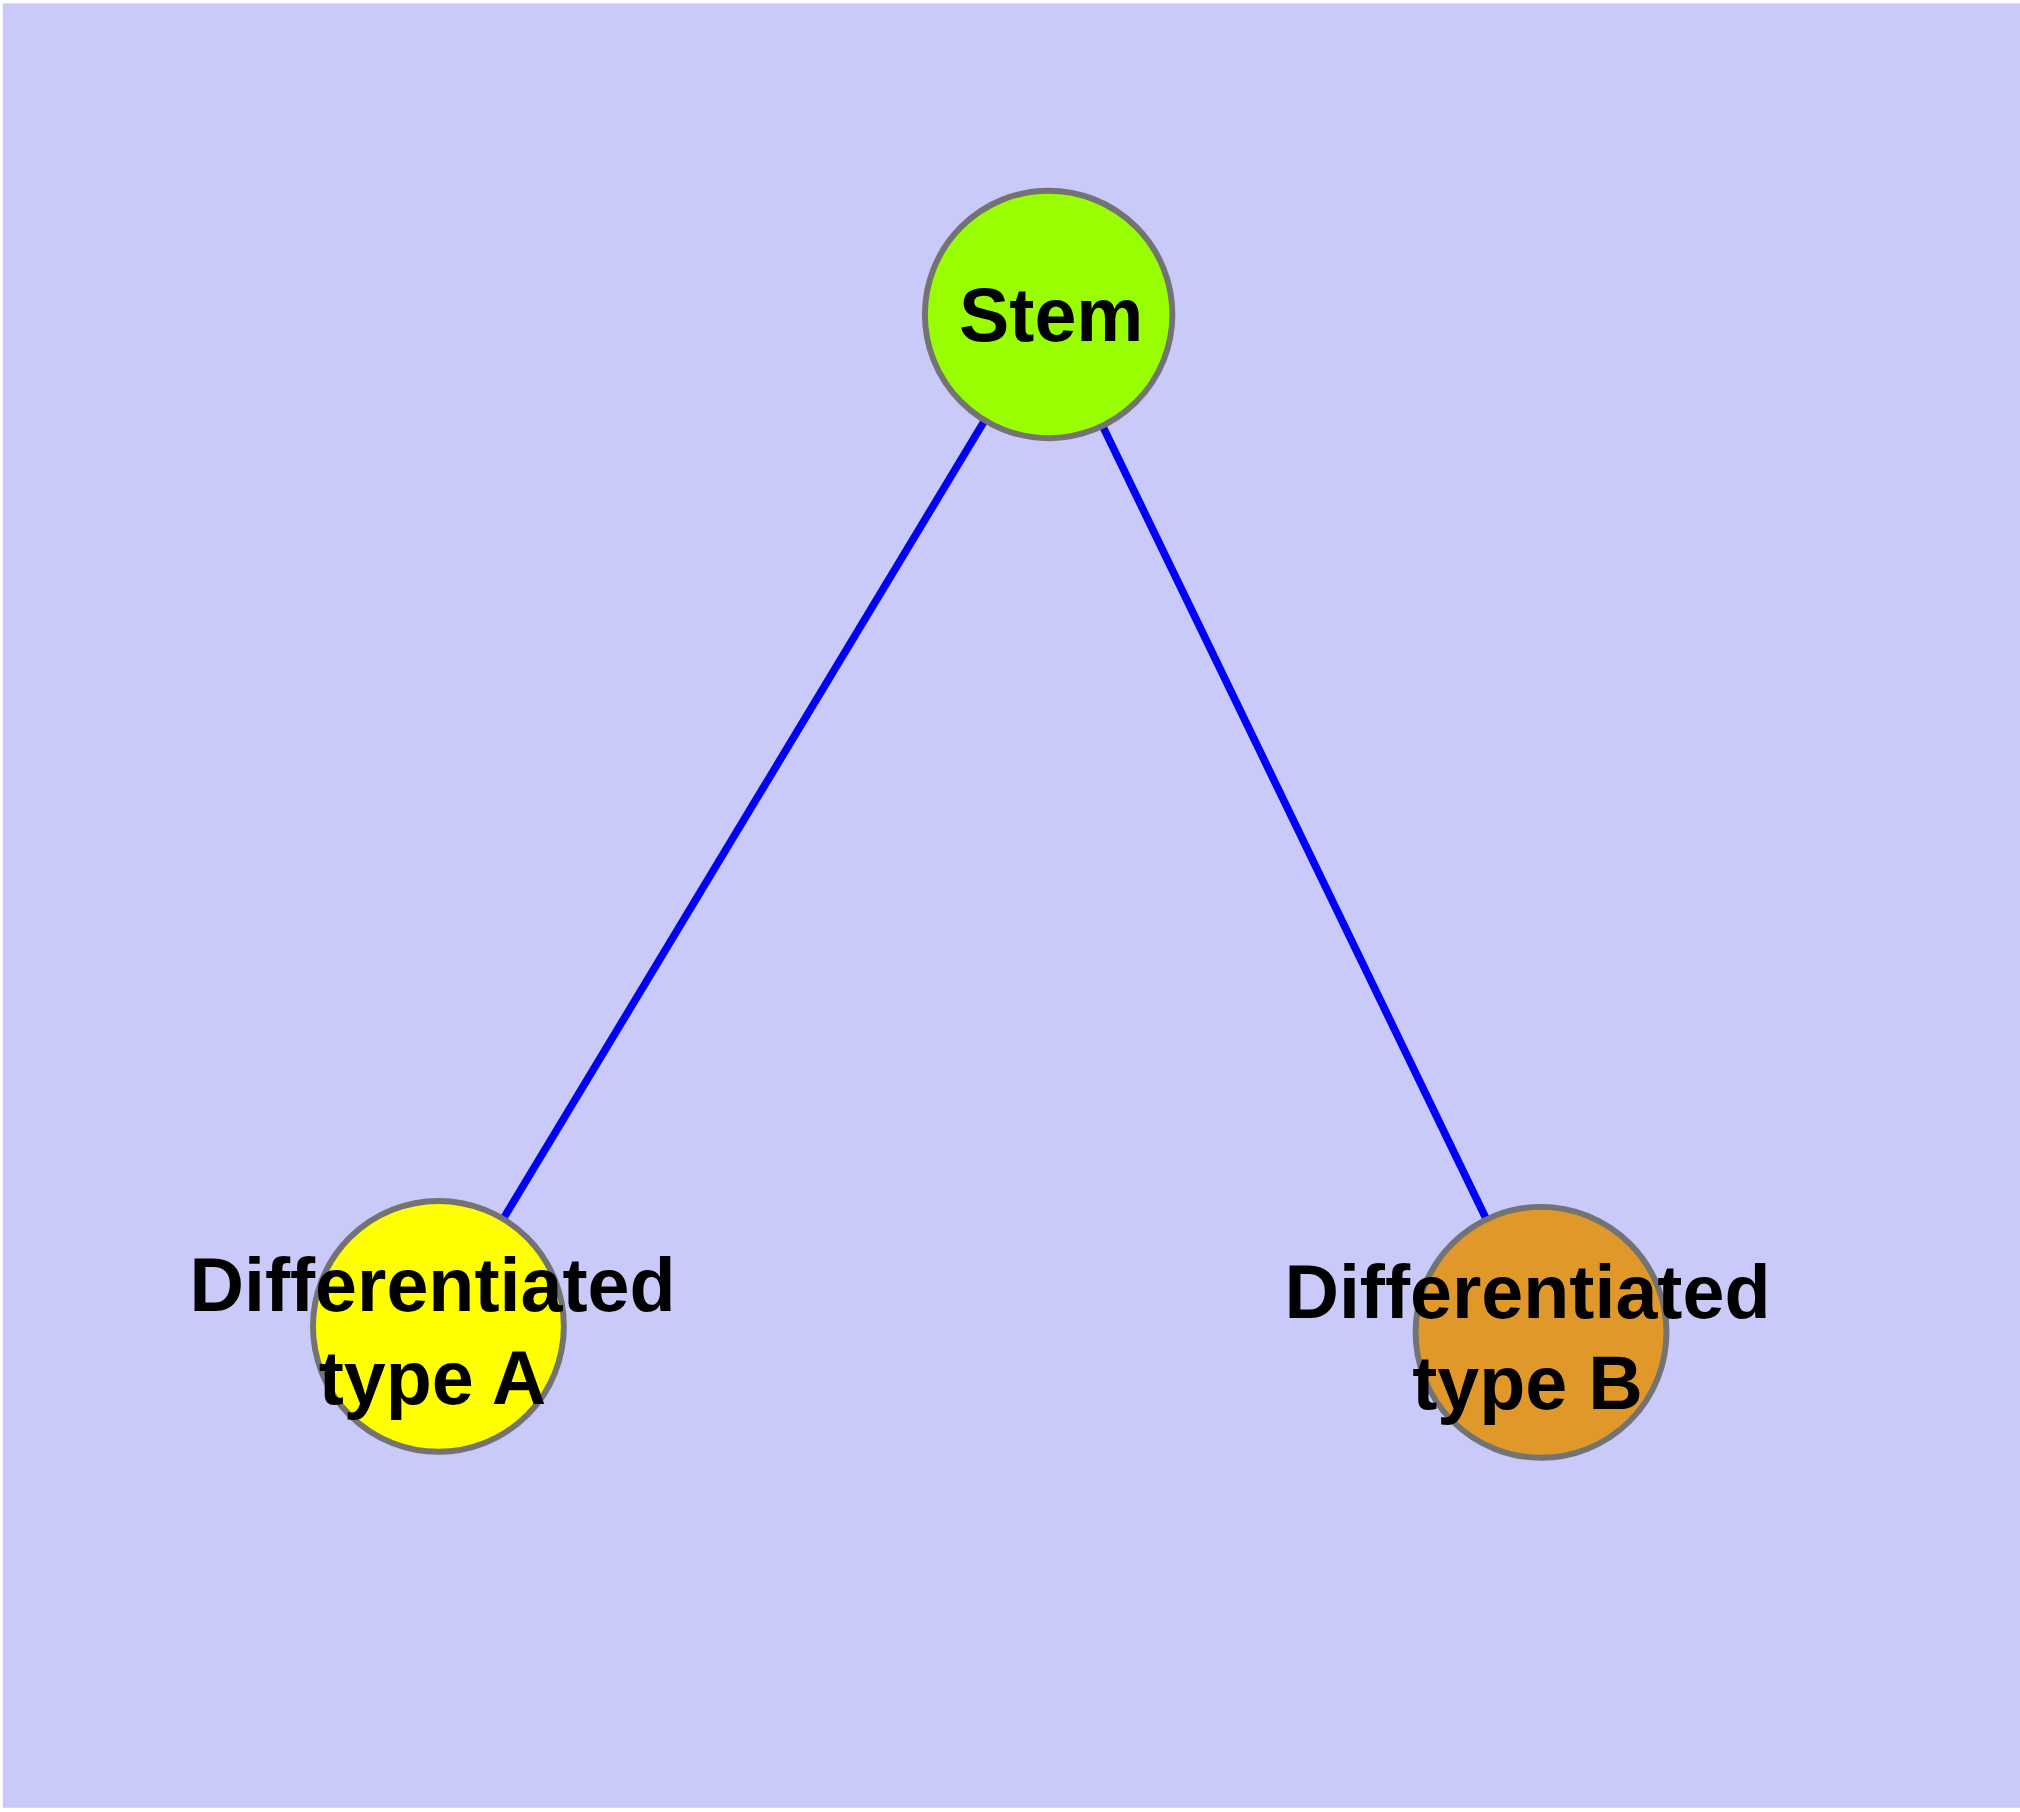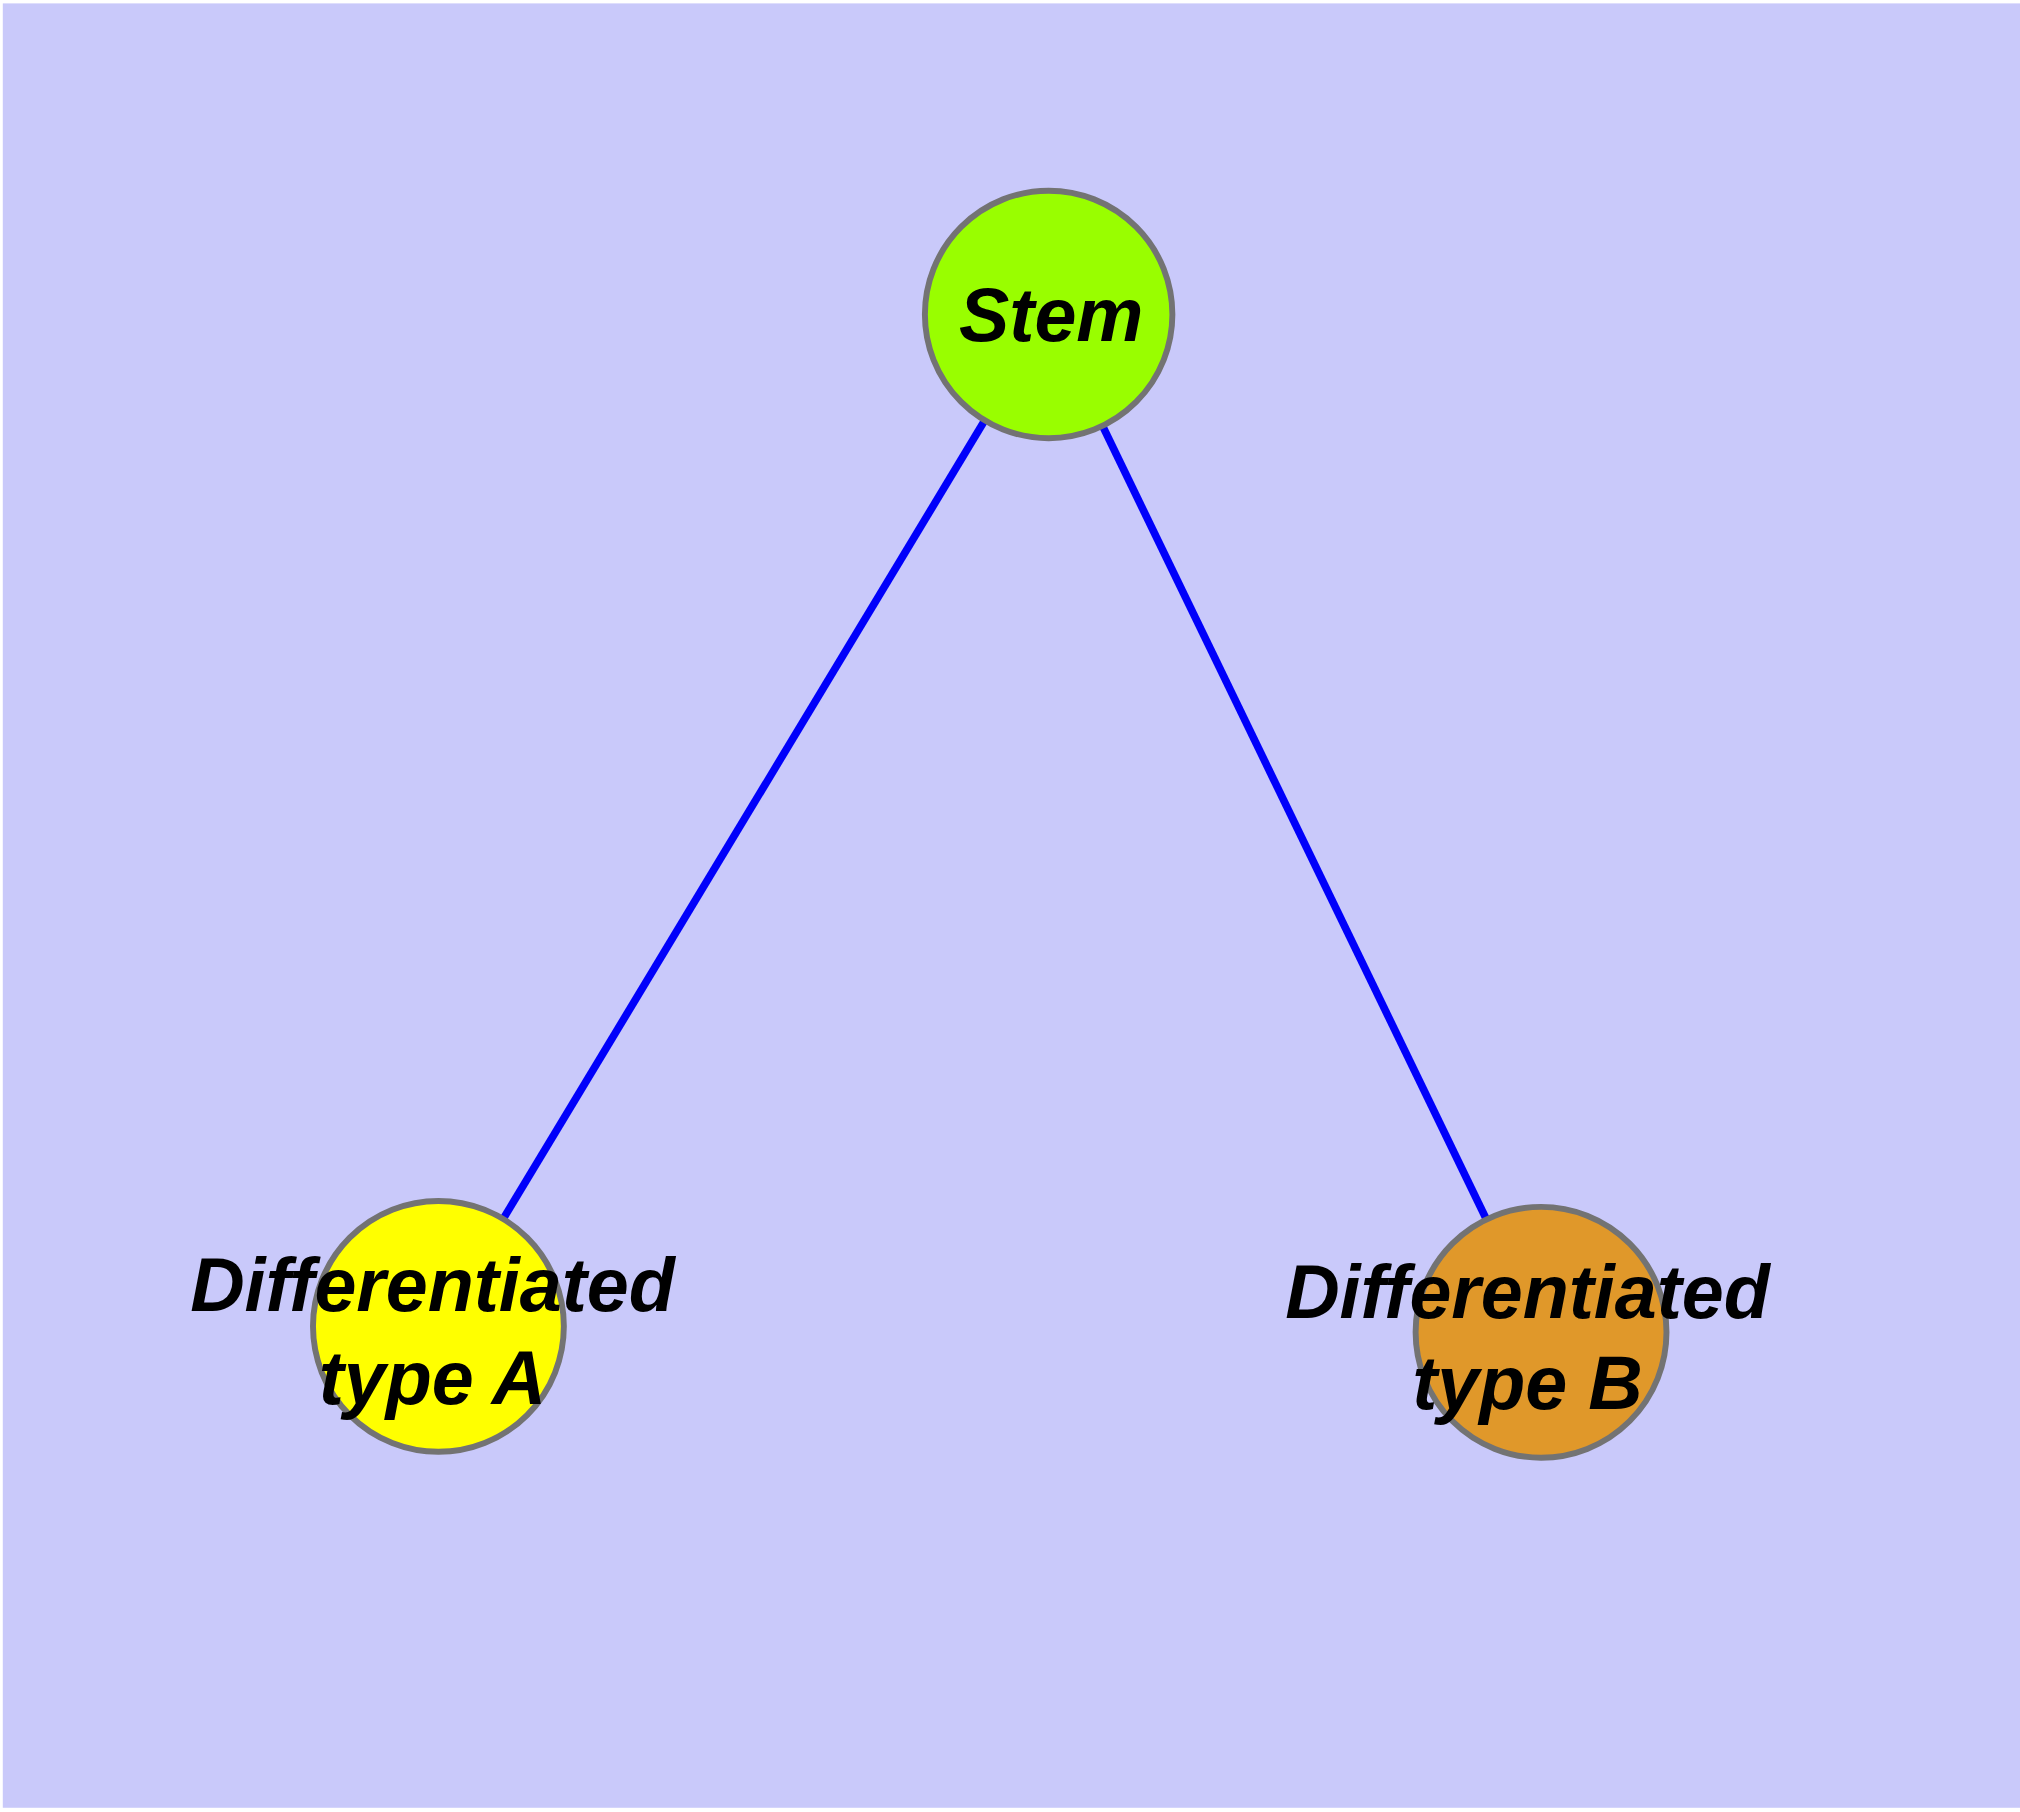--- a/index.html
+++ b/index.html
@@ -7,21 +7,20 @@
     padding: 0;
     background: #FFFFFF;
     width: 2021px;
     height: 1812px;
     overflow: hidden;
   }
   .graph-wrap {
     position: relative;
     width: 2021px;
     height: 1812px;
-    font-style: italic;
   }
   svg {
     display: block;
   }
   .edge {
     stroke-width: 9;
     fill: none;
   }
   .node-circle {
     stroke-width: 7;

